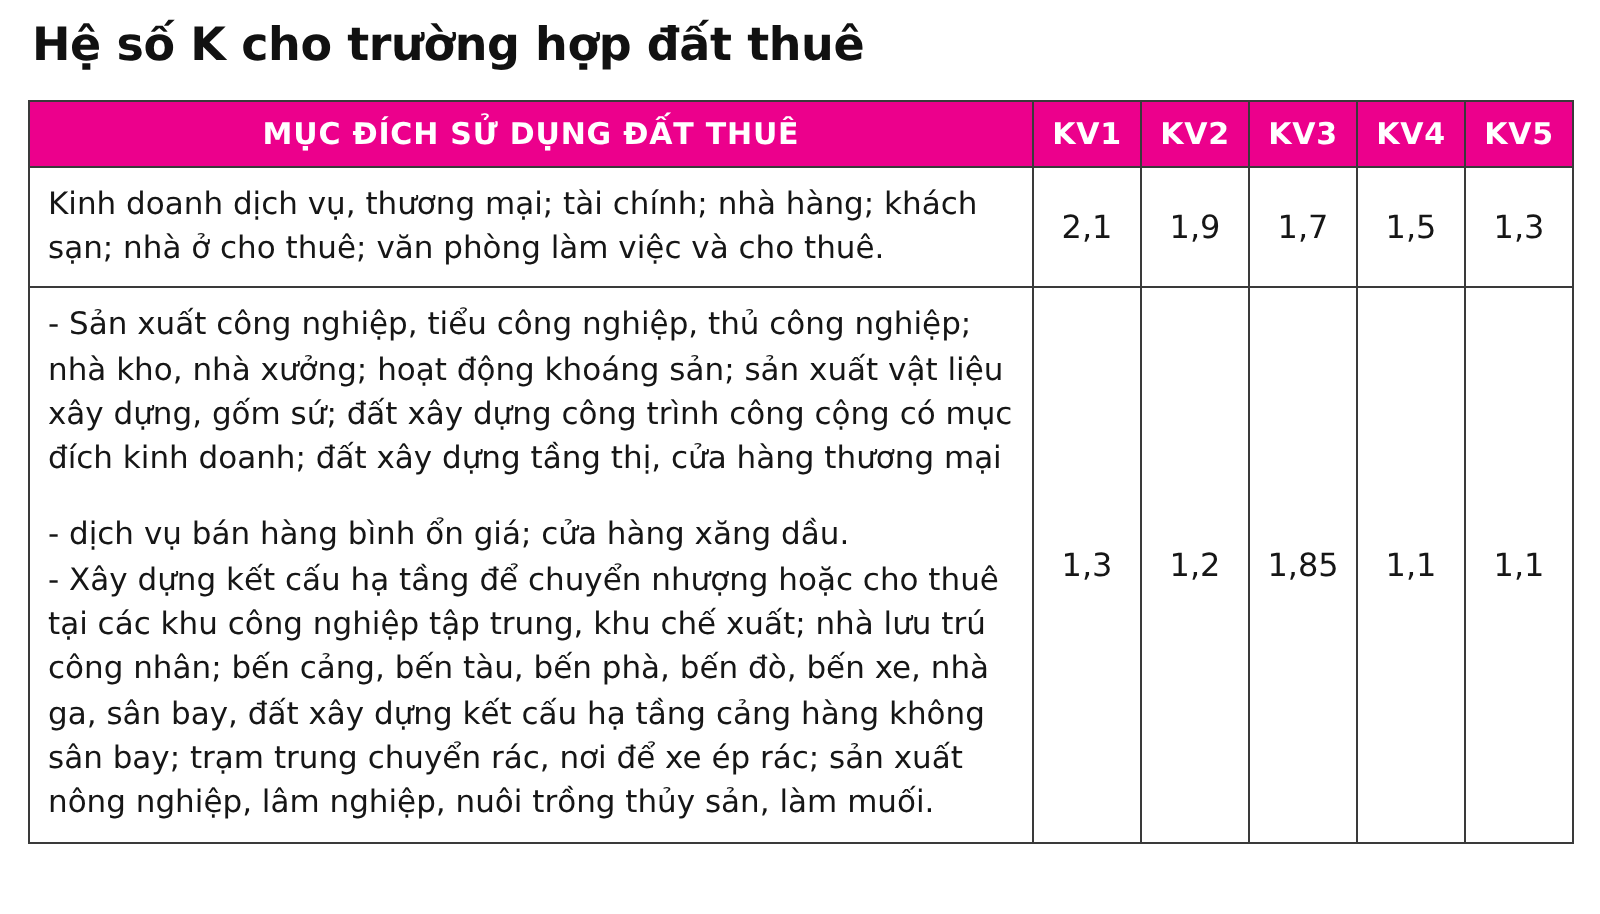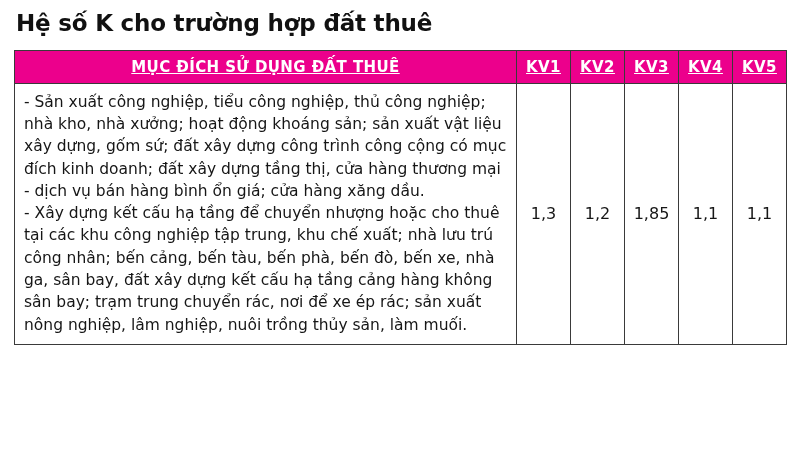--- a/index.html
+++ b/index.html
@@ -42,21 +42,20 @@
   thead th {
     background: #ec008c;
     color: #ffffff;
     font-size: 15px;
     font-weight: bold;
     letter-spacing: 0.4px;
     padding: 7px 4px;
     text-align: center;
     border-color: #3a3a3a;
     text-transform: uppercase;
-    text-decoration: underline;
   }
   thead th.purpose-head {
     text-align: center;
   }
   tbody td.purpose {
     text-align: left;
     padding: 7px 9px 8px 9px;
     font-size: 15.5px;
     line-height: 1.44;
     color: #161616;
@@ -94,22 +93,32 @@
         <th>KV1</th>
         <th>KV2</th>
         <th>KV3</th>
         <th>KV4</th>
         <th>KV5</th>
       </tr>
     </thead>
     <tbody>
       <tr>
         <td class="purpose">
+          <div class="row-block">Kinh doanh dịch vụ, thương mại; tài chính; nhà hàng; khách sạn; nhà ở cho thuê; văn phòng làm việc và cho thuê.</div>
+        </td>
+        <td class="val">2,1</td>
+        <td class="val">1,9</td>
+        <td class="val">1,7</td>
+        <td class="val">1,5</td>
+        <td class="val">1,3</td>
+      </tr>
+      <tr>
+        <td class="purpose">
           <div class="row-block">- Sản xuất công nghiệp, tiểu công nghiệp, thủ công nghiệp; nhà kho, nhà xưởng; hoạt động khoáng sản; sản xuất vật liệu xây dựng, gốm sứ; đất xây dựng công trình công cộng có mục đích kinh doanh; đất xây dựng tầng thị, cửa hàng thương mại</div>
-          <div class="row-block" style="margin-top:0">- dịch vụ bán hàng bình ổn giá; cửa hàng xăng dầu.</div>
+          <div class="row-block" style="margin-top:16px">- dịch vụ bán hàng bình ổn giá; cửa hàng xăng dầu.</div>
           <div class="row-block" style="margin-top:0">- Xây dựng kết cấu hạ tầng để chuyển nhượng hoặc cho thuê tại các khu công nghiệp tập trung, khu chế xuất; nhà lưu trú công nhân; bến cảng, bến tàu, bến phà, bến đò, bến xe, nhà ga, sân bay, đất xây dựng kết cấu hạ tầng cảng hàng không sân bay; trạm trung chuyển rác, nơi để xe ép rác; sản xuất nông nghiệp, lâm nghiệp, nuôi trồng thủy sản, làm muối.</div>
         </td>
         <td class="val">1,3</td>
         <td class="val">1,2</td>
         <td class="val">1,85</td>
         <td class="val">1,1</td>
         <td class="val">1,1</td>
       </tr>
     </tbody>
   </table>

